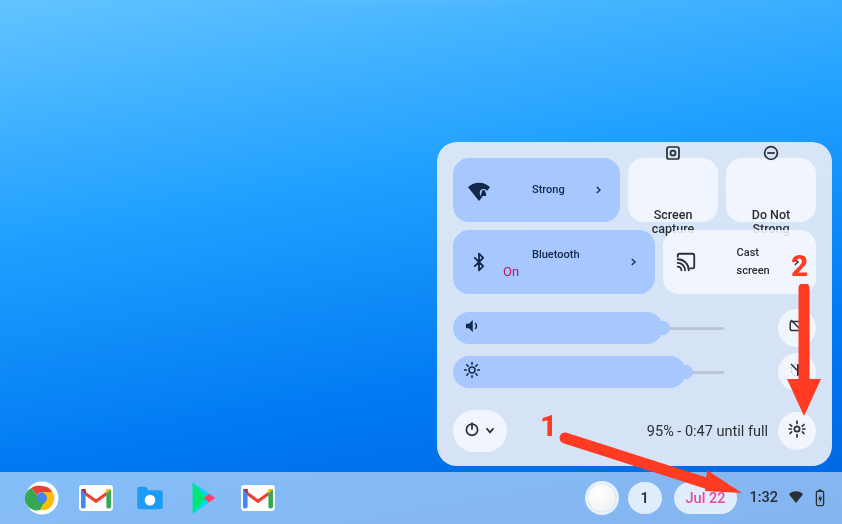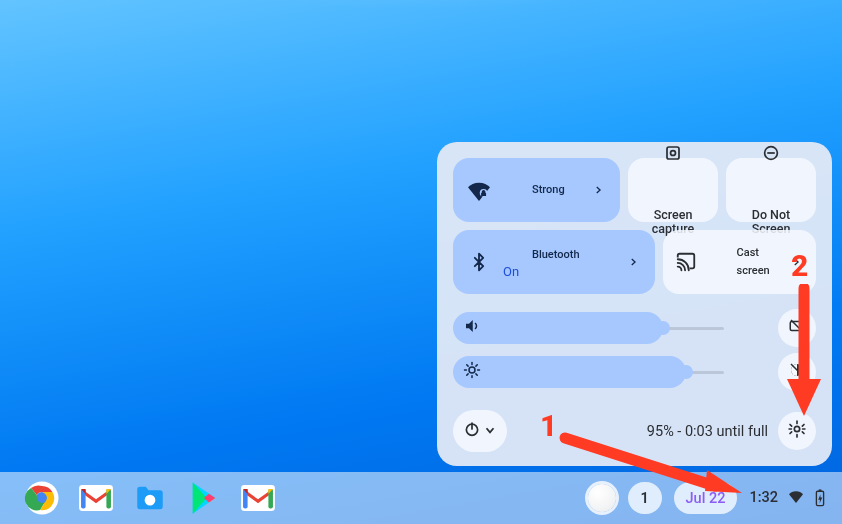--- a/index.html
+++ b/index.html
@@ -77,21 +77,21 @@
     flex-direction: column;
   }
   .tile .tile-title {
     font-size: 11px;
     font-weight: 550;
     line-height: 18px;
     margin-left: 29px;
   }
   .tile .tile-sub {
     font-size: 13px;
-    color: #1d4ed8;
+    color: #be185d;
   }
   .tile .chev {
     width: 20px;
     height: 20px;
     display:flex;align-items:center;justify-content:center;
   }
 
   .tile.small {
     flex-direction: column;
     width: 90px;
@@ -198,21 +198,21 @@
   .pill-white{
     height:32px;border-radius:16px;background:rgba(255,255,255,0.75);
     display:flex;align-items:center;justify-content:center;
   }
   .avatar{
     width:28px;height:28px;border-radius:50%;
     background:radial-gradient(circle at 35% 30%, #fff 0%, #f3f4f5 60%, #e8e9ea 100%);
     box-shadow:0 0 0 3px rgba(255,255,255,0.8);
   }
   .count-badge{ width:34px; font-size:14.5px;font-weight:600;color:#2b2e33; }
-  .date-pill{ padding:0 12px; font-size:14.5px;font-weight:500;color:#8b5cf6;justify-content:center; }
+  .date-pill{ padding:0 12px; font-size:14.5px;font-weight:500;color:#ec4899;justify-content:center; }
 
   .status-cluster{
     display:flex;gap:9px;color:#2b2e33;font-size:14.5px;font-weight:500;
   }
   .status-cluster svg { display:block; }
 
   
   .anno-text{
     position:absolute;font-weight:800;font-size:30px;color:#ff3b24;
     text-shadow:none;
@@ -258,21 +258,21 @@
     </div>
 
     <div class="tile small inactive">
       <span>
         <svg width="18" height="18" viewBox="0 0 24 24" fill="none" stroke="#2b2e33" stroke-width="2.3">
             <circle cx="12" cy="12" r="8.5"></circle>
             <line x1="7" y1="12" x2="17" y2="12"></line>
           </svg>
       </span>
       <span class="tile-small-text" style="white-space:pre-line">Do Not
-Screen</span>
+Strong</span>
     </div>
   </div>
 
   <div class="row">
     <div class="tile lg active">
       <span class="tile-icon">
         <svg width="20" height="20" viewBox="0 0 24 24" fill="none" stroke="#13284a" stroke-width="2.2" stroke-linejoin="round" stroke-linecap="round">
             <path d="M7 7l10 10-5 5V2l5 5L7 17"></path>
           </svg>
       </span>
@@ -370,21 +370,21 @@
             <line x1="12" y1="4" x2="12" y2="12"></line>
           </svg>
       </span>
       <span>
         <svg width="14" height="14" viewBox="0 0 24 24" fill="none" stroke="#2b2e33" stroke-width="3">
             <polyline points="6,9 12,16 18,9"></polyline>
           </svg>
       </span>
     </div>
     <div style="flex:1 1 auto"></div>
-    <span class="battery-text">95% - 0:03 until full</span>
+    <span class="battery-text">95% - 0:47 until full</span>
     <div class="circle-btn">
       <span>
         <svg width="20" height="20" viewBox="0 0 24 24" fill="none" stroke="#2b2e33" stroke-width="2">
             <circle cx="12" cy="12" r="3.2"></circle>
             <path d="M12 2.5v2.8M12 18.7v2.8M3.6 6.6l2 2M18.4 15.4l2 2M2.5 12h2.8M18.7 12h2.8M3.6 17.4l2-2M18.4 8.6l2-2" stroke-linecap="round"></path>
           </svg>
       </span>
     </div>
   </div>
 

